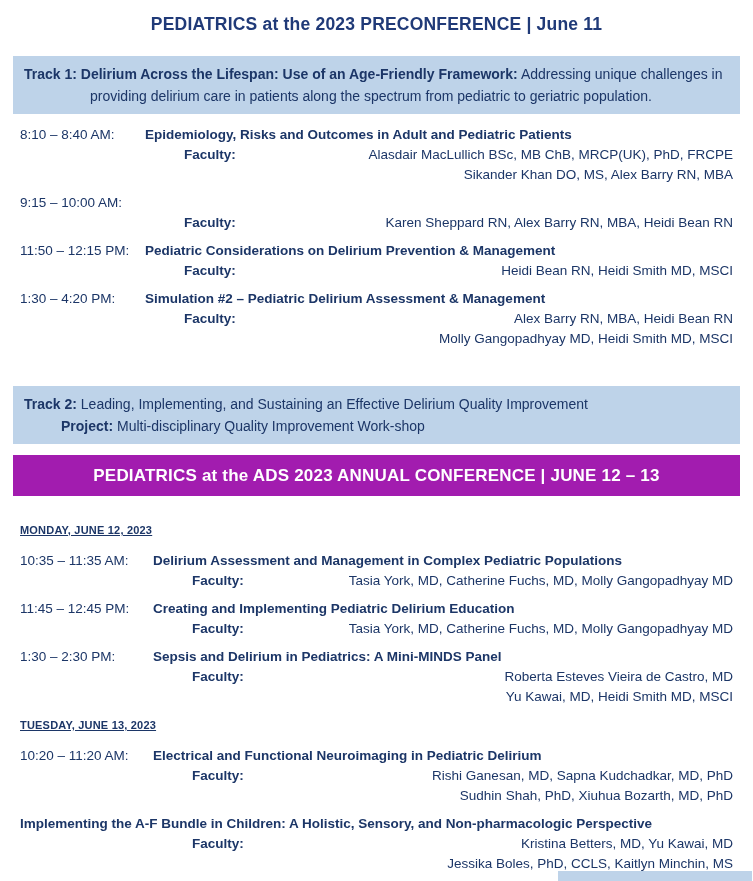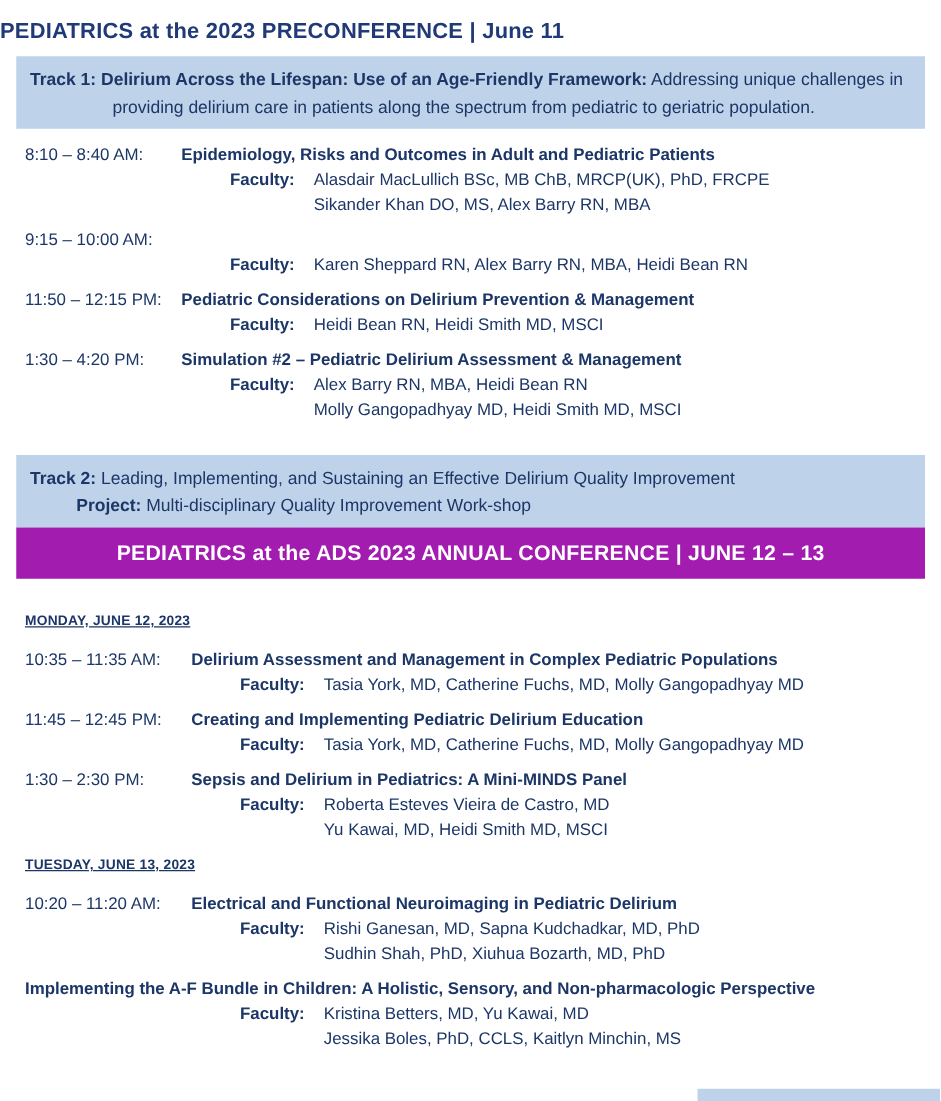--- a/index.html
+++ b/index.html
@@ -8,30 +8,31 @@
     background: #ffffff;
     font-family: "Liberation Sans", sans-serif;
     color: #1c3667;
     position: relative;
     overflow: hidden;
   }
   .page { width: 753px; height: 881px; position: relative; }
   .b { font-weight: bold; }
 
   .main-title {
+    text-align: center;
     font-size: 17.5px;
     font-weight: bold;
     color: #203a78;
     padding: 14px 0 10px 0;
     letter-spacing: 0.2px;
   }
 
   .banner {
     background: #bed3e9;
-    margin: 0 13px;
+    margin: 11px 13px;
     padding: 7px 11px;
     font-size: 14px;
     line-height: 22px;
     color: #1c3667;
   }
   .banner p { margin: 0; }
   .hang { padding-left: 66px; text-indent: -66px; }
   .indent { padding-left: 37px; }
 
   .spacer { height: 18px; }
@@ -54,21 +55,21 @@
     line-height: 20px;
     color: #1c3667;
   }
   .sessions.annual { margin-top: 24px; }
   .session { margin-bottom: 8px; }
   .srow { display: flex; }
   .t-col { flex: 0 0 125px; }
   .annual .t-col { flex: 0 0 133px; }
   .f-label { flex: 0 0 67px; font-weight: bold; padding-left: 39px; }
   .stitle { flex: 1; font-weight: bold; }
-  .fnames { flex: 1; }
+  .fnames { flex: 1; text-align: right; }
 
   .day-heading {
     font-weight: bold;
     font-size: 11px;
     letter-spacing: 0.2px;
     margin: 6px 0 11px 0;
     text-decoration: underline;
   }
 
   .partial-banner {

